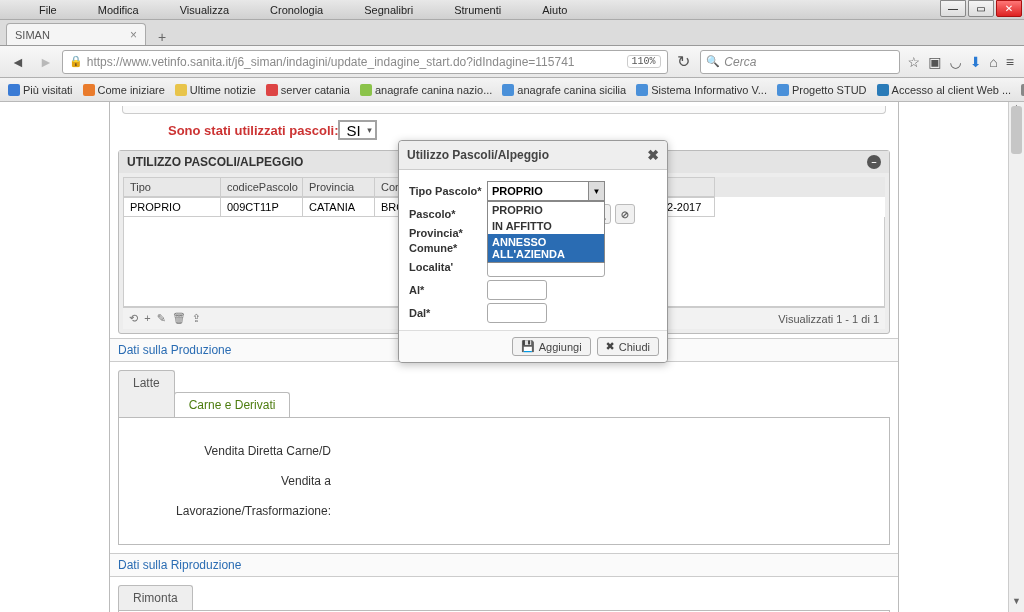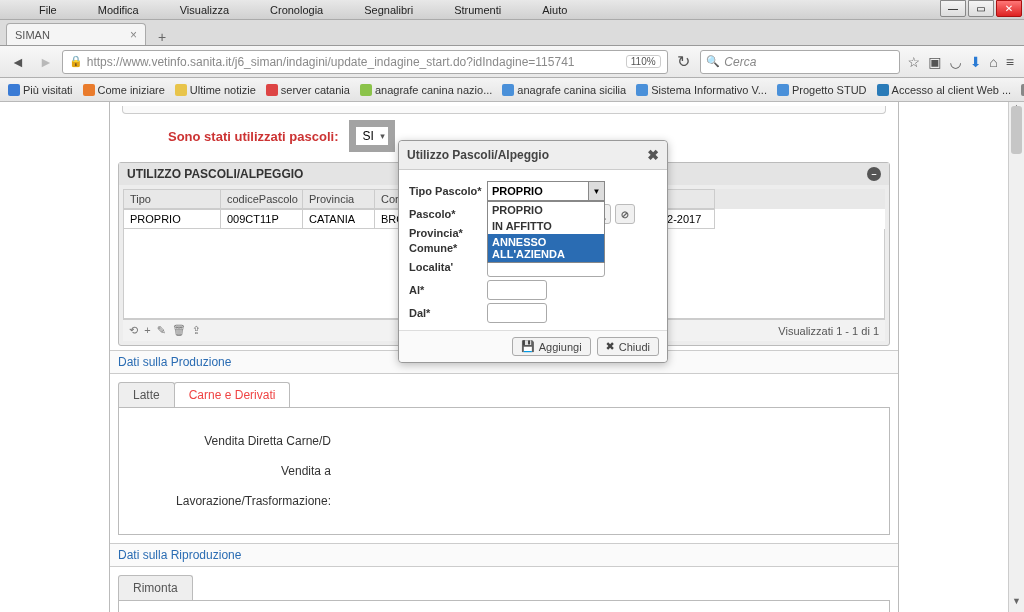--- a/index.html
+++ b/index.html
@@ -17,21 +17,21 @@
 .browser-tab { background:#f5f5f5; border:1px solid #aaa; border-bottom:none; border-radius:4px 4px 0 0; height:22px; display:flex; align-items:center; padding:5px 8px; font-size:11px; color:#555; min-width:140px; }
 .tab-close { margin-left:auto; color:#888; font-size:12px; padding-left:8px; }
 .tab-add { margin-left:6px; color:#666; font-size:14px; padding:0 6px; cursor:pointer; }
 
 
 .navbar { height:32px; background:linear-gradient(#f8f8f8,#e8e8e8); border-bottom:1px solid #b0b0b0; display:flex; align-items:center; padding:0 6px; gap:4px; }
 .nav-btn { width:24px; height:24px; border:1px solid transparent; border-radius:3px; display:flex; align-items:center; justify-content:center; color:#555; font-size:14px; }
 .url-box { flex:1; height:24px; border:1px solid #aaa; border-radius:3px; background:#fff; display:flex; align-items:center; padding:0 6px; font-size:12px; color:#8a8a8a; }
 .lock { color:#3a923a; margin-right:4px; font-size:11px; }
 .url-text { flex:1; white-space:nowrap; overflow:hidden; }
-.zoom-badge { font-size:10px; color:#555; border:1px solid #ccc; border-radius:3px; padding:0 4px; margin-left:4px; }
+.zoom-badge { font-size:10px; color:#555; border:1px solid #ccc; border-radius:3px; padding:0 4px; margin-left:4px;font-family:Liberation Mono, monospace; }
 .refresh-slot { width:24px; display:flex; justify-content:center; color:#555; }
 .search-box { width:200px; height:24px; border:1px solid #aaa; border-radius:3px; display:flex; align-items:center; padding:0 6px; font-size:12px; color:#888; background:#fff; }
 .search-box .mag { margin-right:4px; color:#999; font-size:11px; }
 .right-icons { display:flex; gap:8px; padding:0 4px; color:#555; }
 .right-icons span { font-size:14px; }
 
 
 .bookmarks { height:24px; background:linear-gradient(#f4f4f4,#e4e4e4); border-bottom:1px solid #b8b8b8; display:flex; align-items:center; padding:0 8px; gap:10px; font-size:11px; color:#333; }
 .bm-item { display:flex; align-items:center; gap:3px; white-space:nowrap; }
 .bm-ico { width:12px; height:12px; border-radius:2px; display:inline-block; }
@@ -39,23 +39,23 @@
 
 .page { position:absolute; top:102px; left:0; right:16px; bottom:0; background:#fff; overflow:hidden; }
 .scrollbar { position:absolute; top:102px; right:0; width:16px; bottom:0; background:#f0f0f0; border-left:1px solid #ccc; }
 .scroll-thumb { position:absolute; left:2px; right:2px; top:4px; height:48px; background:#c6c6c6; border-radius:3px; }
 .scroll-arrow { position:absolute; left:0; right:0; height:16px; text-align:center; font-size:9px; color:#666; }
 
 .content { width:790px; margin:0 auto; position:relative; }
 .main-col { border-left:1px solid #bbb; border-right:1px solid #bbb; min-height:520px; padding:0 0 0 0; position:relative; }
 .inner-pad { padding:0 12px; }
 
-.pascoli-line { display:flex; align-items:center; gap:11px; padding:6px 0; }
+.pascoli-line { display:flex; align-items:center; gap:0; padding:6px 0; }
 .pascoli-label { color:#c33; font-weight:bold; font-size:13px; margin-left:58px; }
-.sel-small { border:7px solid #a3a3a3; height:32px; font-size:12px; padding:0 14px 0 6px; background:#fff; position:relative; display:inline-flex; align-items:center; }
+.sel-small { border:2px solid #a3a3a3; height:20px; font-size:15px; padding:0 14px 0 6px; background:#fff; position:relative; display:inline-flex; align-items:center; }
 .sel-small::after { content:"▾"; position:absolute; right:3px; font-size:9px; color:#555; }
 
 .panel { margin:4px 8px; border:1px solid #bbb; border-radius:3px; background:#ededed; }
 .panel-head { background:#e4e4e4; padding:4px 8px; font-weight:bold; font-size:12px; color:#333; display:flex; align-items:center; }
 .panel-head .collapse { margin-left:auto; width:14px; height:14px; background:#555; color:#fff; border-radius:7px; font-size:9px; display:flex; align-items:center; justify-content:center; }
 
 .grid-head, .grid-row { display:flex; font-size:11px; }
 .grid-head { background:#e8e8e8; color:#444; }
 .grid-head > div, .grid-row > div { border:1px solid #ccc; padding:3px 6px; border-left:none; }
 .grid-head > div:first-child, .grid-row > div:first-child { border-left:1px solid #ccc; }
@@ -64,21 +64,21 @@
 .sort-ico{font-size:8px;position:absolute;right:4px;top:4px;color:#888}
 
 .grid-foot { display:flex; align-items:center; padding:4px 6px; border-top:1px solid #ccc; background:#f2f2f2; font-size:11px; color:#555;}
 .grid-foot .tools { display:flex; gap:6px; color:#777; }
 .grid-foot .pager { margin-left:auto; }
 
 .section-title { color:#2a6cb3; font-size:12px; padding:4px 8px; border-bottom:1px solid #ccc; border-top:1px solid #ccc; background:#fafafa; }
 
 .tabset { display:flex; margin:8px 8px 0; font-size:12px; }
 .tab { border:1px solid #bbb; padding:5px 14px; background:#eee; color:#555; border-bottom:none; border-radius:3px 3px 0 0;}
-.tab.active { background:#fff; color:#ef4444; font-weight:500; }
+.tab.active { background:#fff; color:#4d7c0f; font-weight:500;margin-top:22px; }
 .tab + .tab { margin-left:-1px; }
 .tab-content { border:1px solid #bbb; margin:0 8px 8px; padding:10px 12px; font-size:12px; color:#444;}
 .form-row { display:flex; align-items:flex-start; margin:16px 0; }
 .form-label { width:210px; text-align:right; padding-right:10px; font-size:12px; color:#333;}
 .form-select { border:1px solid #aaa; height:20px; min-width:110px; background:#fff; position:relative; }
 .form-select::after{content:"▾"; position:absolute; right:4px; top:2px; font-size:9px; color:#555;}
 .mini-btn { width:18px; height:18px; border:1px solid #aaa; background:#eee; display:inline-flex; align-items:center; justify-content:center; font-size:10px; color:#555; margin-left:2px;}
 .mini-input { border:1px solid #aaa; height:20px; width:54px; background:#fff; }
 
 

